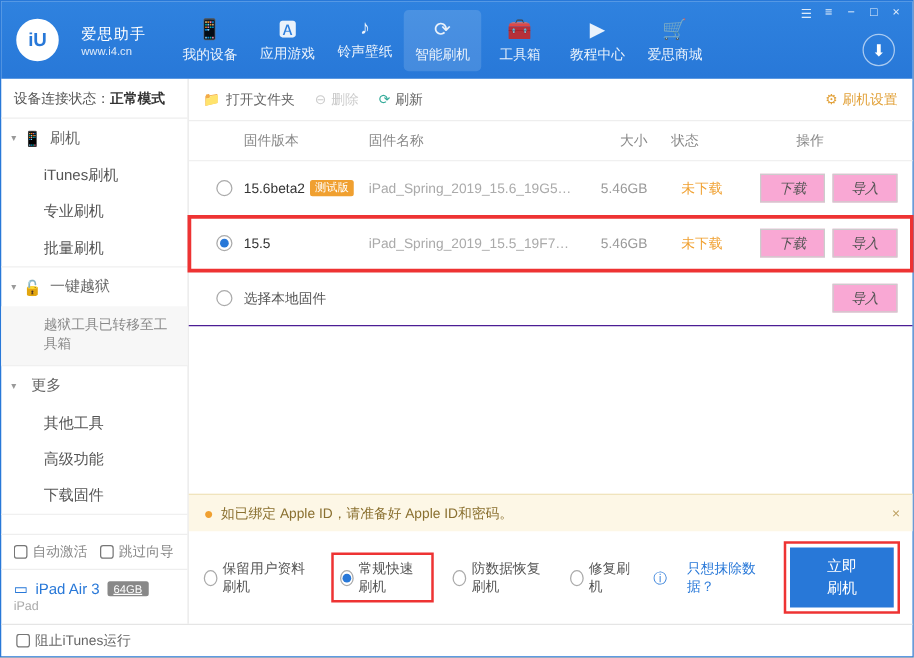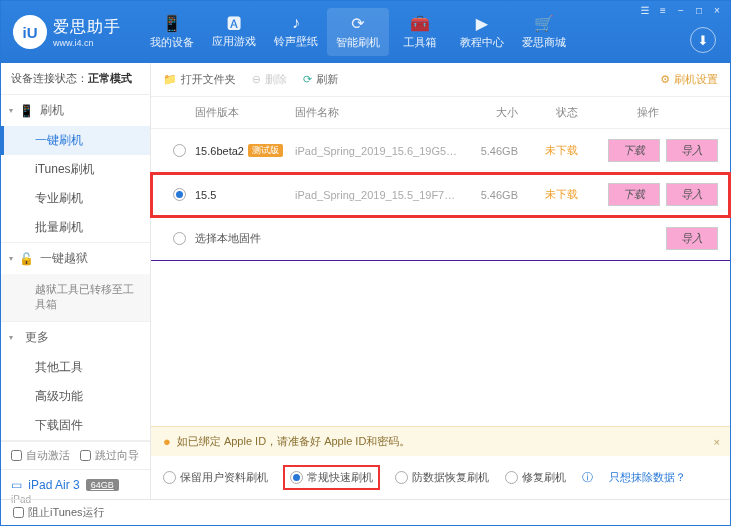--- a/index.html
+++ b/index.html
@@ -1,22 +1,22 @@
 <!DOCTYPE html>
 <html><head>
 <meta charset="utf-8">
 <style>
 * { margin: 0; padding: 0; box-sizing: border-box; font-family: "Microsoft YaHei", sans-serif; }
 body { background: #555; width: 731px; height: 526px; overflow: hidden; }
 .window { width: 731px; height: 526px; background: #fff; display: flex; flex-direction: column; border: 1px solid #2878d8; }
 
 .titlebar { background: linear-gradient(#2f82df,#2878d8); height: 62px; display: flex; align-items: center; color: #fff; padding: 0 8px 0 12px; position: relative; }
-.logo-wrap { display: flex; align-items: center; gap: 6px; }
+.logo-wrap { display: flex; align-items: center; gap: 18px; }
 .logo-circ { width: 34px; height: 34px; border: 2px solid #fff; border-radius: 50%; display: flex; align-items: center; justify-content: center; font-weight: bold; font-size: 15px; color:#2878d8; background:#fff; }
-.logo-txt .main { font-size: 16px; font-weight: 500; letter-spacing: 1px; }
+.logo-txt .main { font-size: 12px; font-weight: 500; letter-spacing: 1px; }
 .logo-txt .sub { font-size: 9px; opacity: .85; }
 .nav { display: flex; margin-left: 20px; gap: 0; }
 .nav-item { width: 62px; text-align: center; font-size: 11px; padding: 6px 0; cursor: pointer; opacity: .9; }
 .nav-item.active { background: rgba(255,255,255,.15); border-radius: 4px; }
 .nav-item .ic { font-size: 16px; display: block; margin-bottom: 2px; }
 .win-ctrl { position: absolute; right: 6px; top: 4px; display: flex; gap: 4px; }
 .win-ctrl span { width: 14px; height: 12px; font-size: 10px; color:#fff; opacity:.85; cursor:pointer; text-align:center; }
 .dl-circ { position:absolute; right:14px; bottom:10px; width:26px; height:26px; border:1.5px solid rgba(255,255,255,.6); border-radius:50%; display:flex; align-items:center; justify-content:center; font-size:13px;}
 
 .body { flex:1; display:flex; min-height:0; }
@@ -40,21 +40,21 @@
 
 .main { flex:1; display:flex; flex-direction:column; min-width:0; }
 .toolbar { height:34px; border-bottom:1px solid #eee; display:flex; align-items:center; padding:0 12px; font-size:11px; color:#666; gap:16px; }
 .toolbar .tb { display:flex; align-items:center; gap:4px; cursor:pointer; }
 .toolbar .tb.disabled { color:#ccc; }
 .toolbar .gear { margin-left:auto; color:#e2a23b; }
 .thead { display:flex; padding:8px 12px 8px 44px; font-size:11px; color:#888; border-bottom:1px solid #f0f0f0; }
 .col-ver { width:100px; }
 .col-name { flex:1; }
 .col-size { width:60px; text-align:right; }
-.col-status { width:60px; text-align:right; }
+.col-status { width:60px; text-align:center; }
 .col-ops { width:140px; text-align:center; }
 .row { display:flex; align-items:center; padding:10px 12px 10px 12px; font-size:11px; border-bottom:1px solid #f4f4f4; }
 .row .rchk { width:32px; display:flex; justify-content:center; }
 .row.highlight { outline:3px solid #e33; outline-offset:-2px; }
 .row .ver { width:100px; display:flex; align-items:center; gap:4px; color:#333;}
 .row .tag { background:#f0a030; color:#fff; font-size:9px; padding:0 4px; border-radius:2px; }
 .row .fname { flex:1; color:#aaa; white-space:nowrap; overflow:hidden; text-overflow:ellipsis; }
 .row .sz { width:60px; text-align:right; color:#999; }
 .row .st { width:60px; text-align:right; color:#f0a030; }
 .row .ops { width:140px; display:flex; gap:6px; justify-content:flex-end; }
@@ -115,21 +115,20 @@
       <div class="conn">
         <span>设备连接状态：</span><b>正常模式</b>
       </div>
       <div id="sb-groups">
           <div class="sb-group">
             <div class="sb-head">
               <span class="tri">▾</span>
               <span>📱</span>
               <span>刷机</span>
             </div>
-            <div class="sb-item active">一键刷机</div>
             <div class="sb-item">iTunes刷机</div>
             <div class="sb-item">专业刷机</div>
             <div class="sb-item">批量刷机</div>
           </div>
           <div class="sb-group">
             <div class="sb-head">
               <span class="tri">▾</span>
               <span>🔓</span>
               <span>一键越狱</span>
             </div>
@@ -249,20 +248,21 @@
         <label>
             <span class="radio"></span>
             <span>防数据恢复刷机</span>
           </label>
         <label>
             <span class="radio"></span>
             <span>修复刷机</span>
           </label>
         <span class="info-ic">ⓘ</span>
         <span class="link">只想抹除数据？</span>
+        <span class="btn-primary-wrap"><button class="btn-primary">立即刷机</button></span>
       </div>
     </div>
   </div>
 
   <div class="statusbar">
     <label class="chk">
         <input type="checkbox" style="">
         <span>阻止iTunes运行</span>
       </label>
   </div>

